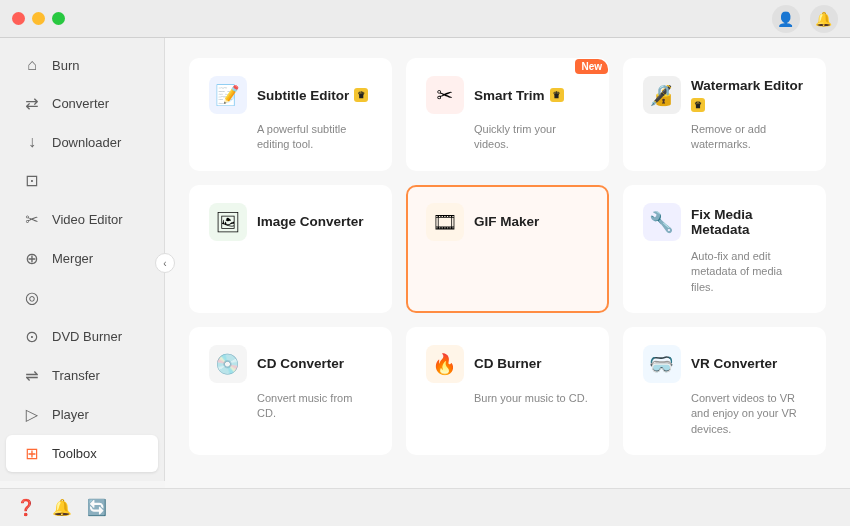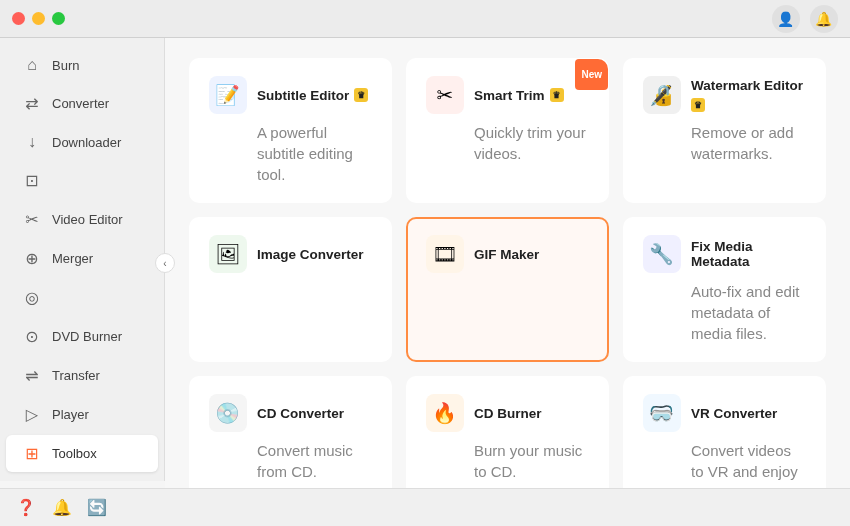--- a/index.html
+++ b/index.html
@@ -177,31 +177,31 @@
     .tool-card-title {
       font-size: 13.5px;
       font-weight: 600;
       color: #222;
       display: flex;
       align-items: center;
       gap: 5px;
       flex-wrap: wrap;
     }
     .tool-card-desc {
-      font-size: 15px;
+      font-size: 11px;
       color: #888;
       line-height: 1.4;
       padding-left: 48px;
     }
     .badge-new {
       background: #ff6b35;
       color: #fff;
       font-size: 10px;
       font-weight: 700;
-      padding: 10px 6px;
+      padding: 2px 6px;
       border-radius: 4px;
       position: absolute;
       top: -1px;
       right: -1px;
       border-top-right-radius: 10px;
     }
     .badge-crown {
       display: inline-flex;
       align-items: center;
       justify-content: center;

